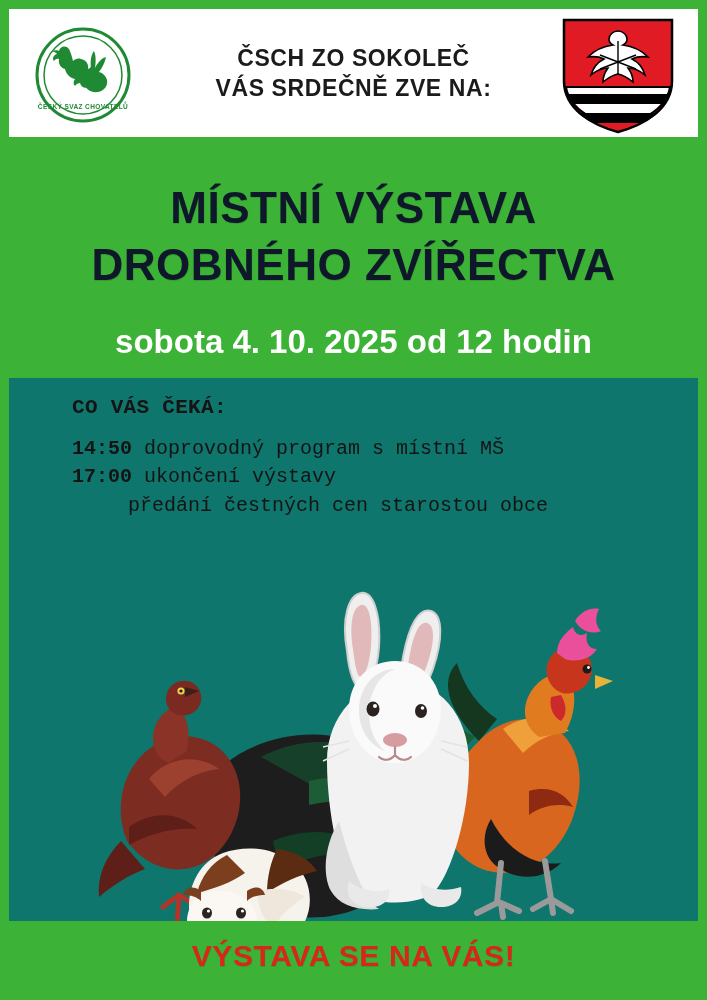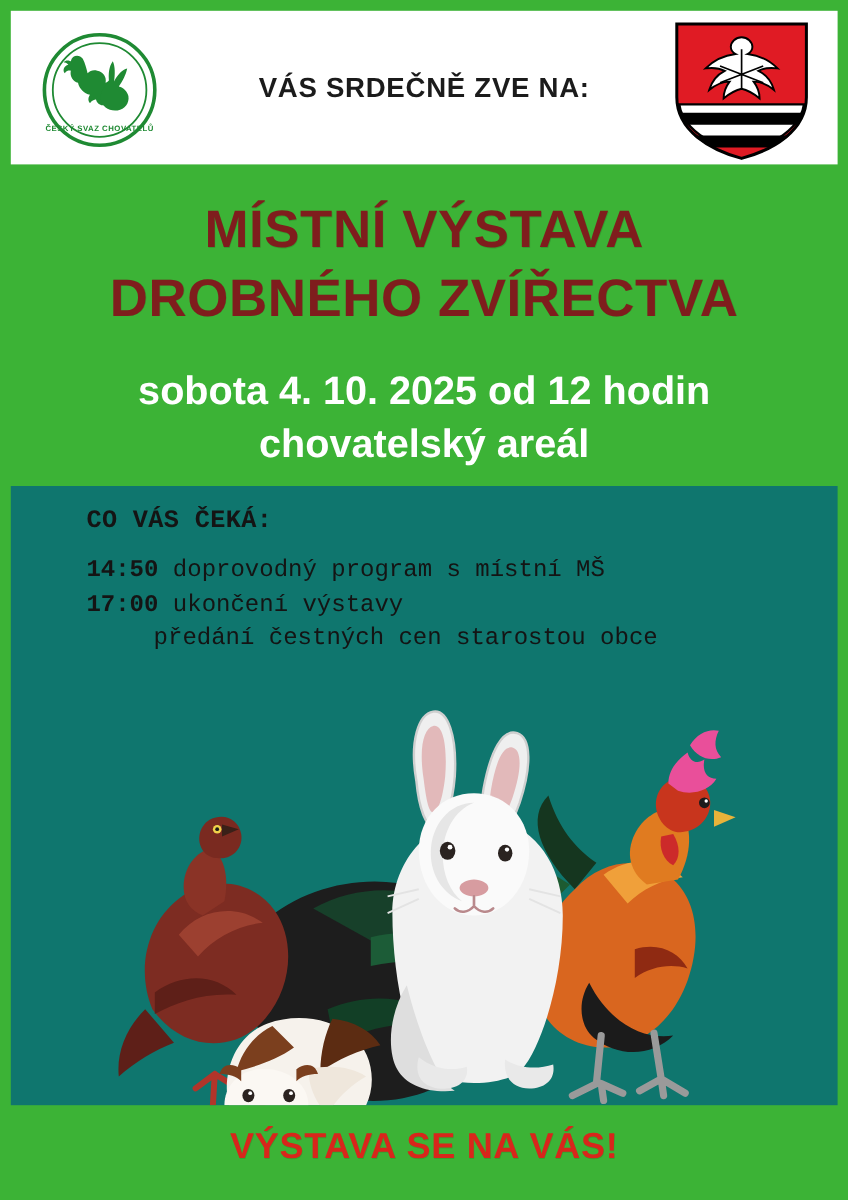--- a/index.html
+++ b/index.html
@@ -64,26 +64,27 @@
   }
 
   
   .title-block {
     flex: none;
     padding-top: 26px;
     padding-bottom: 14px;
     text-align: center;
   }
   .title-main {
-    color: #7f1d1d;
+    color: #0f172a;
     font-weight: bold;
     font-size: 44px;
     line-height: 1.30;
     letter-spacing: 0.5px;
     text-shadow: 0.5px 0.5px 0 rgba(0,0,0,0.12);
+    margin-top: 16px;
   }
   .title-sub {
     margin-top: 27px;
     color: #ffffff;
     font-weight: bold;
     font-size: 33px;
     line-height: 1.32;
   }
 
   
@@ -171,20 +172,21 @@
 
         <path d="M36 24c-3-4-9-3-10 2 0 0-4-2-6 1 3 0 4 2 4 2-4 1-5 5-3 7 2-3 5-2 5-2-1 5 2 9 6 10 1 5 5 9 10 10 0 0-3 4 0 7 2-3 5-3 5-3 1 4 5 6 8 4-2-2-2-5-2-5 5 1 9-2 10-6-3 1-6 0-6 0 4-3 5-8 2-11-1 3-4 4-4 4 1-5-2-9-7-10-3-1-6 0-8 2-1-4-2-8-4-12z" fill="#1f8a33"></path>
 
         <path d="M58 44c-1-8 0-14 3-18 2 4 2 11 1 17 3-6 7-10 11-11-1 5-4 11-7 15 4 1 7 4 8 8 1 6-3 11-9 12-7 1-13-3-14-9-1-6 3-12 7-14z" fill="#1f8a33"></path>
         <circle cx="50" cy="50" r="39" fill="none" stroke="#1f8a33" stroke-width="1.5"></circle>
         <text x="50" y="84" font-family="'Liberation Sans', sans-serif" font-size="6.5" font-weight="bold" fill="#1f8a33" text-anchor="middle" letter-spacing="0.4">ČESKÝ SVAZ CHOVATELŮ</text>
       </svg>
     </div>
 
     <div class="header-text">
+      <div>ČSCH ZO SOKOLEČ</div>
       <div>VÁS SRDEČNĚ ZVE NA:</div>
     </div>
 
     <div class="crest">
       <svg viewBox="0 0 116 118" width="116" height="118" aria-hidden="true">
         <path d="M4 3 H112 V64 C112 92 84 108 58 115 C32 108 4 92 4 64 Z" fill="#e01b24" stroke="#000000" stroke-width="2.5"></path>
 
         <path d="M6 70 H110 C108 84 96 95 82 102 H34 C20 95 8 84 6 70 Z" fill="#ffffff" stroke="#000000" stroke-width="2"></path>
         <path d="M7 77 H109 C108 81 107 84 105 87 H11 C9 84 8 81 7 77 Z" fill="#000000"></path>
         <path d="M18 96 H98 C92 101 86 104 82 106 H34 C29 104 24 101 18 96 Z" fill="#000000"></path>
@@ -198,21 +200,20 @@
 
   </div>
 
   <div class="title-block">
     <div class="title-main">
       <div>MÍSTNÍ VÝSTAVA</div>
       <div>DROBNÉHO ZVÍŘECTVA</div>
     </div>
     <div class="title-sub">
       <div>sobota 4. 10. 2025 od 12 hodin</div>
-      <div>chovatelský areál</div>
     </div>
   </div>
 
   <div class="content-panel">
 
     <div class="prog-wrap">
       <div class="prog-head">CO VÁS ČEKÁ:</div>
 
       <div class="prog-row">
         <span class="t">14:50</span>

